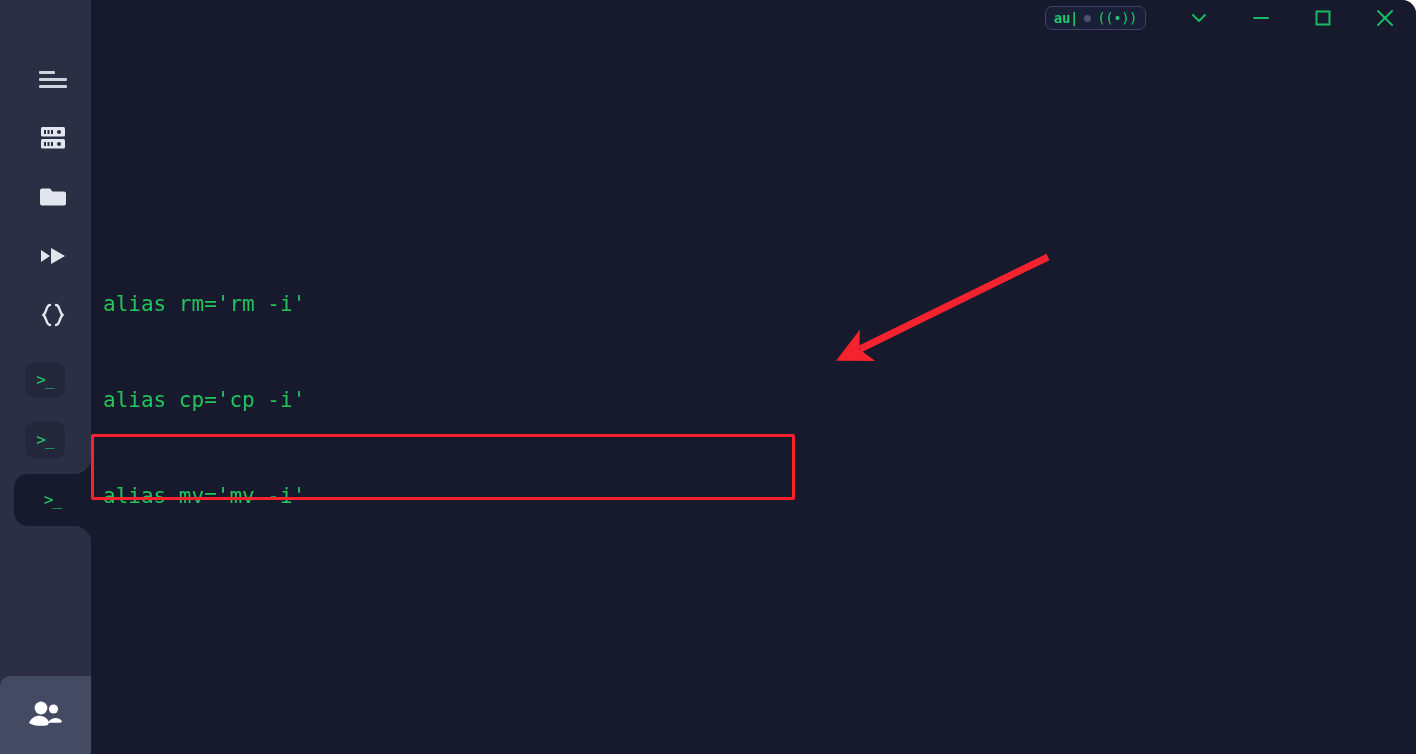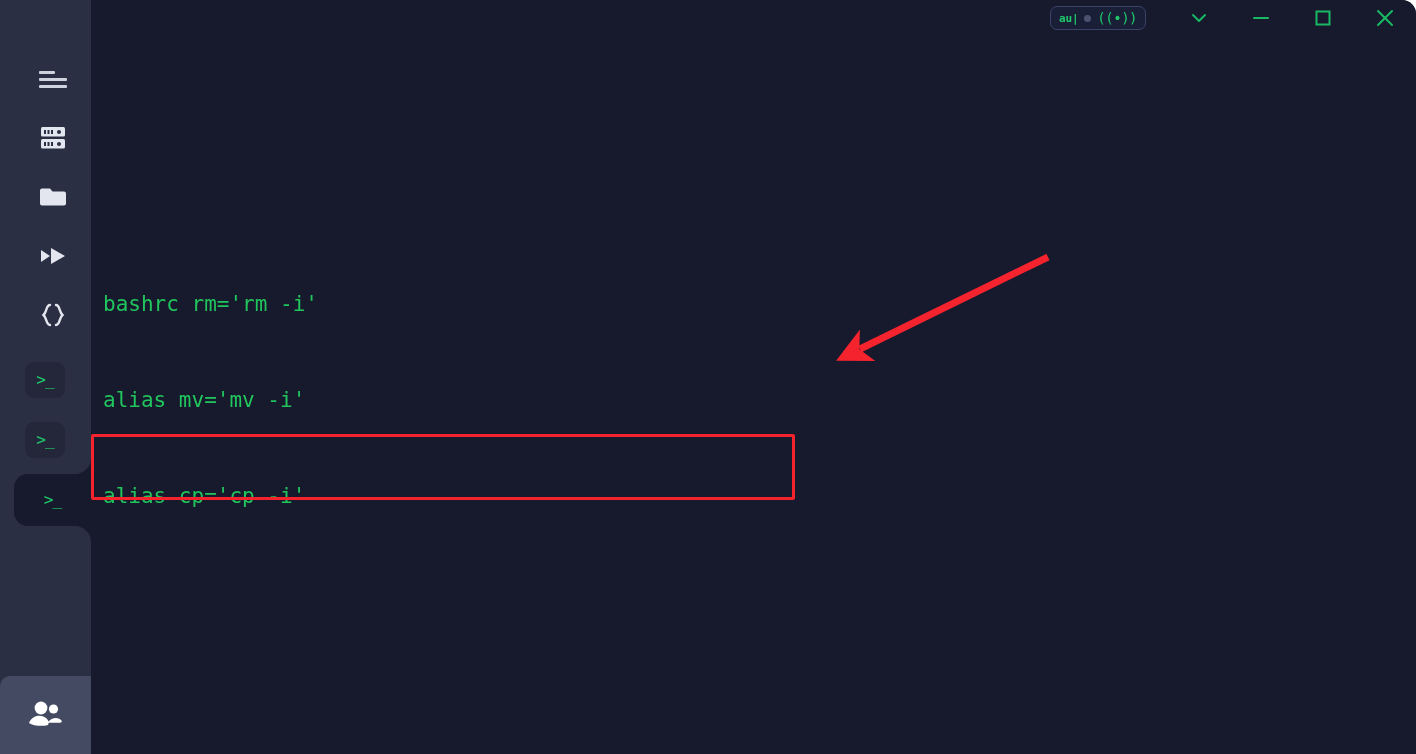--- a/index.html
+++ b/index.html
@@ -179,21 +179,21 @@
     border: 1px solid #3b4468;
     border-radius: 7px;
     padding: 3px 8px 3px 8px;
     background: #191f36;
     margin-right: 22px;
     cursor: pointer;
   }
   .au-badge .au-text {
     color: #1fc96b;
     font-family: "DejaVu Sans Mono", monospace;
-    font-size: 11px;
+    font-size: 14px;
     font-weight: bold;
     letter-spacing: -0.2px;
   }
   .au-badge .au-dot {
     width: 7px; height: 7px;
     border-radius: 50%;
     background: #4a5270;
   }
   .au-badge .au-wave {
     color: #1fc96b;
@@ -288,23 +288,23 @@
           <svg width="24" height="24" viewBox="0 0 24 24">
             <line x1="5" y1="5" x2="19" y2="19" stroke="#19b864" stroke-width="2" stroke-linecap="round"></line>
             <line x1="19" y1="5" x2="5" y2="19" stroke="#19b864" stroke-width="2" stroke-linecap="round"></line>
           </svg>
         </div>
       </div>
 
       <div class="code">
         <div class="line"></div>
         <div class="line"></div>
-        <div class="line">bashrc rm='rm -i'</div>
+        <div class="line">alias rm='rm -i'</div>
+        <div class="line">alias cp='cp -i'</div>
         <div class="line">alias mv='mv -i'</div>
-        <div class="line">alias cp='cp -i'</div>
         
         
         
         
         
         
 
         
 
         

